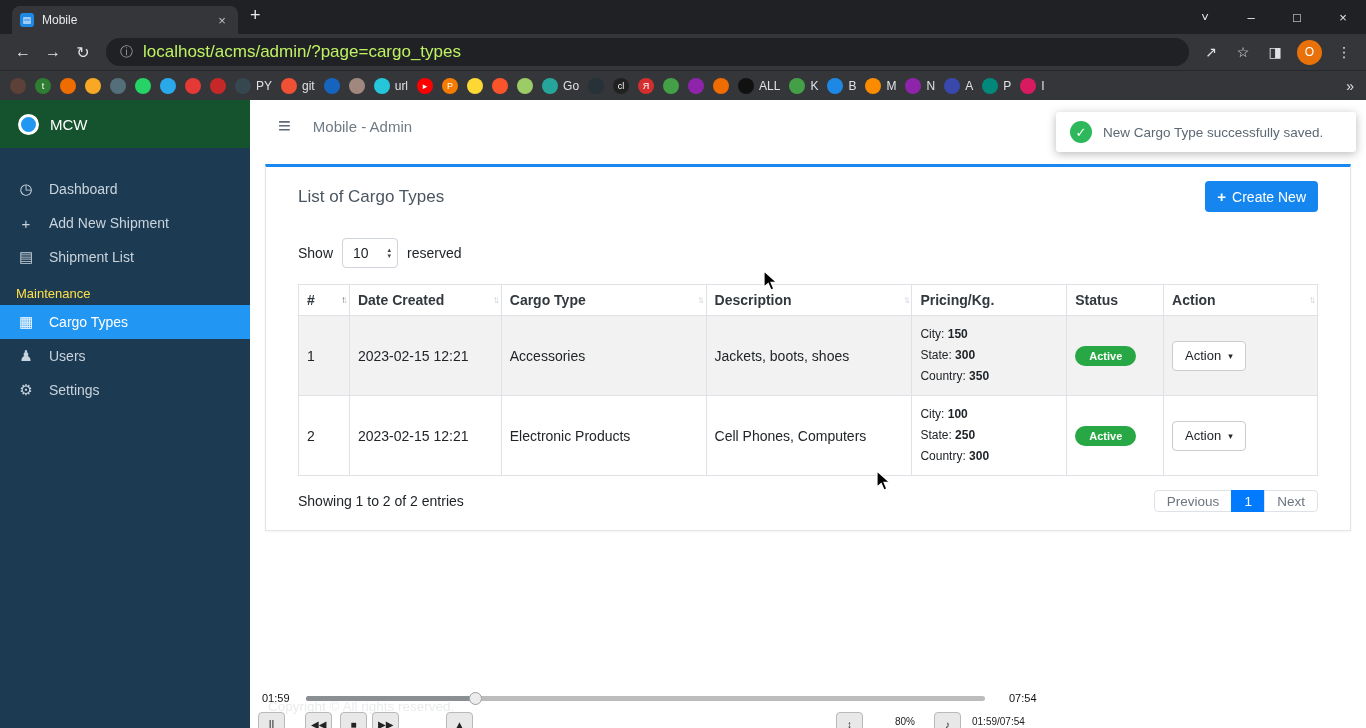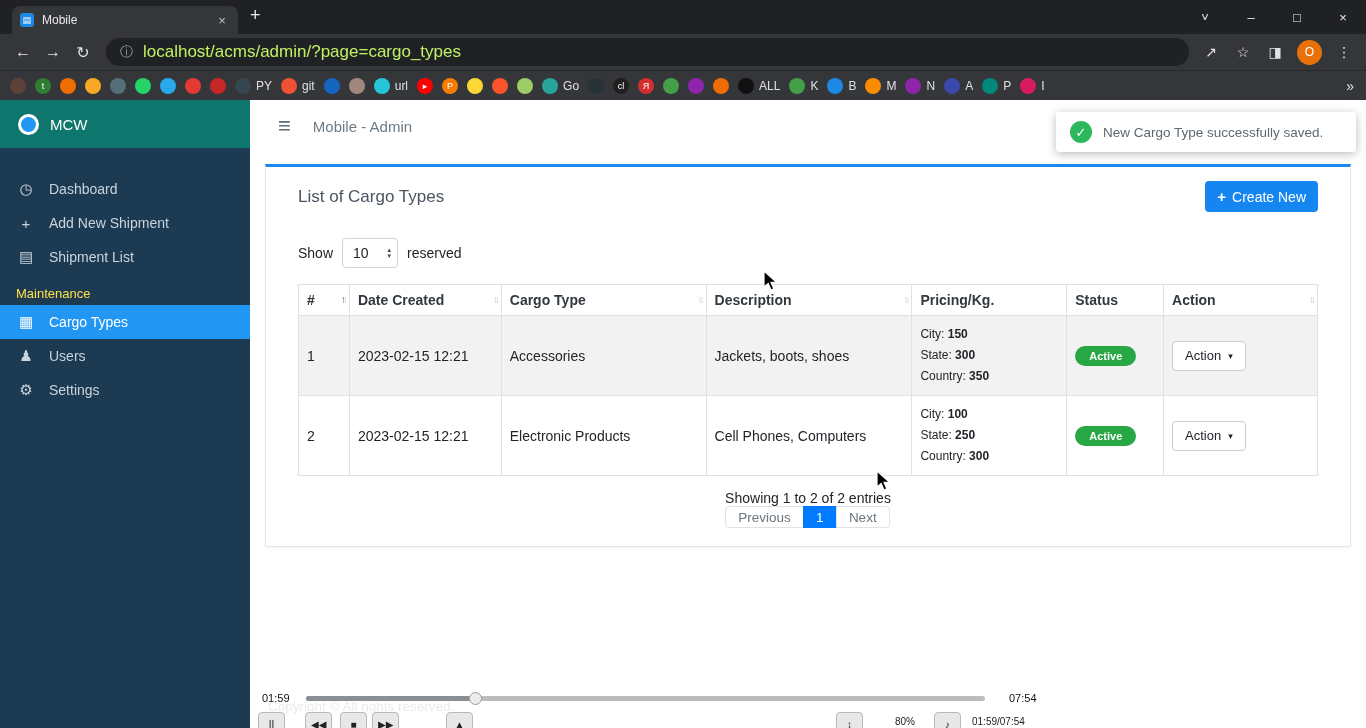--- a/index.html
+++ b/index.html
@@ -33,21 +33,21 @@
   .bm { display:flex; align-items:center; gap:5px; flex:0 0 auto; }
   .bm-ico { width:16px; height:16px; border-radius:50%; color:#fff; font-size:9px;
             display:flex; align-items:center; justify-content:center; }
   .bm-label { font-size:12px; color:#dfe1e5; }
   .bm-overflow { position:absolute; right:12px; color:#dfe1e5; font-size:14px; }
 
   
   .page { display:flex; height:628px; position:relative; background:#fff; }
 
   .sidebar { flex:0 0 250px; background:#1d3a53; }
-  .brand { height:48px; background:#0f766e; display:flex; align-items:center; gap:11px; padding:0 18px; }
+  .brand { height:48px; background:#14532d; display:flex; align-items:center; gap:11px; padding:0 18px; }
   .brand-logo { width:21px; height:21px; border-radius:50%; background:#2196f3; border:3px solid #fff; }
   .brand-name { color:#fff; font-size:15px; }
   .side-nav { padding-top:24px; }
   .side-item { height:34px; display:flex; align-items:center; gap:13px; padding:0 16px;
                font-size:14px; color:#c9d4dc; cursor:default; }
   .side-item .ico { width:20px; text-align:center; font-size:15px; }
   .side-item.active { background:#2196f3; color:#fff; }
   .side-section { margin:12px 0 4px; padding:0 16px; font-size:13px; color:#fde047; }
 
   .main { flex:1; position:relative; background:#fff; }
@@ -84,21 +84,21 @@
   td { padding:8px; height:74px; vertical-align:middle; }
   tr.odd td { background:#f2f2f2; }
   .price-line { font-size:12px; line-height:1.75; }
   .price-line b { font-weight:bold; }
   .badge { display:inline-block; background:#28a745; color:#fff; font-size:11px; font-weight:bold;
            padding:4px 14px; border-radius:10px; }
   .btn-action { background:#fff; border:1px solid #c8cdd2; border-radius:4px; height:30px; padding:0 12px;
                 font-size:13px; color:#212529; display:inline-flex; align-items:center; gap:7px; cursor:pointer; }
   .caret { font-size:9px; }
 
-  .table-foot { display:flex; justify-content:space-between; align-items:center; margin-top:14px;flex-direction:column; }
+  .table-foot { display:flex; justify-content:space-between; align-items:center; margin-top:14px; }
   .summary { font-size:14px; color:#212529; }
   .pagination { display:flex; }
   .page-btn { height:22px; padding:0 12px; border:1px solid #dee2e6; background:#fff; display:flex;
               align-items:center; font-size:13.5px; color:#6c757d; margin-left:-1px; cursor:pointer; }
   .page-btn:first-child { border-radius:4px 0 0 4px; }
   .page-btn:last-child { border-radius:0 4px 4px 0; }
   .page-btn.current { background:#007bff; border-color:#007bff; color:#fff; width:34px; justify-content:center; padding:0; }
 
   .footer-copy { position:absolute; left:18px; bottom:14px; font-size:13.5px; color:#98a0a6; z-index:1; }
 

